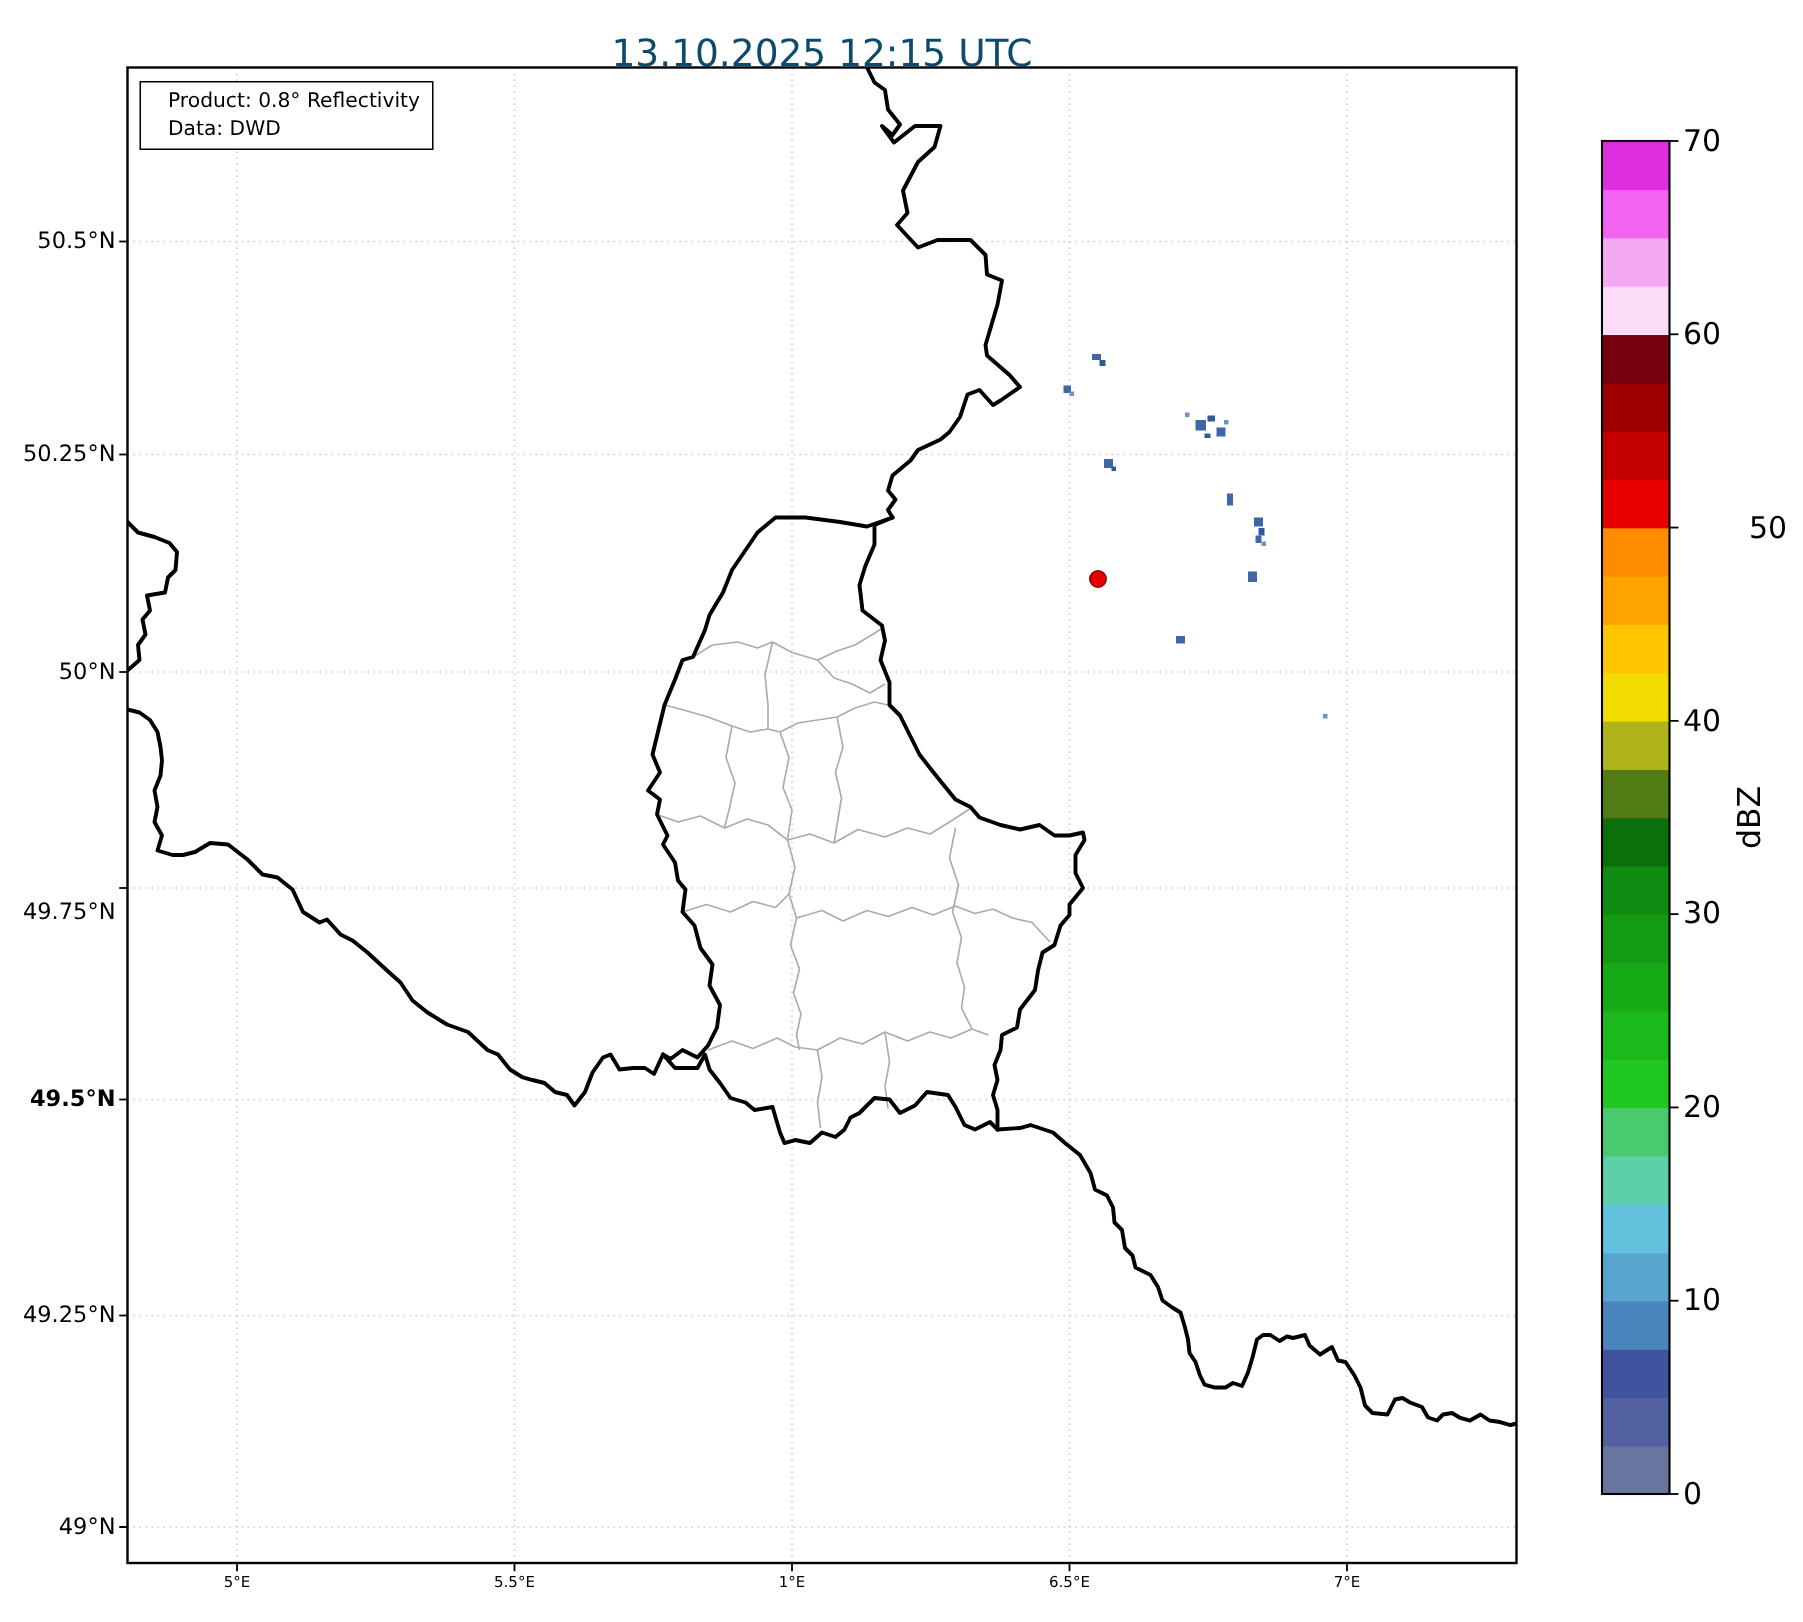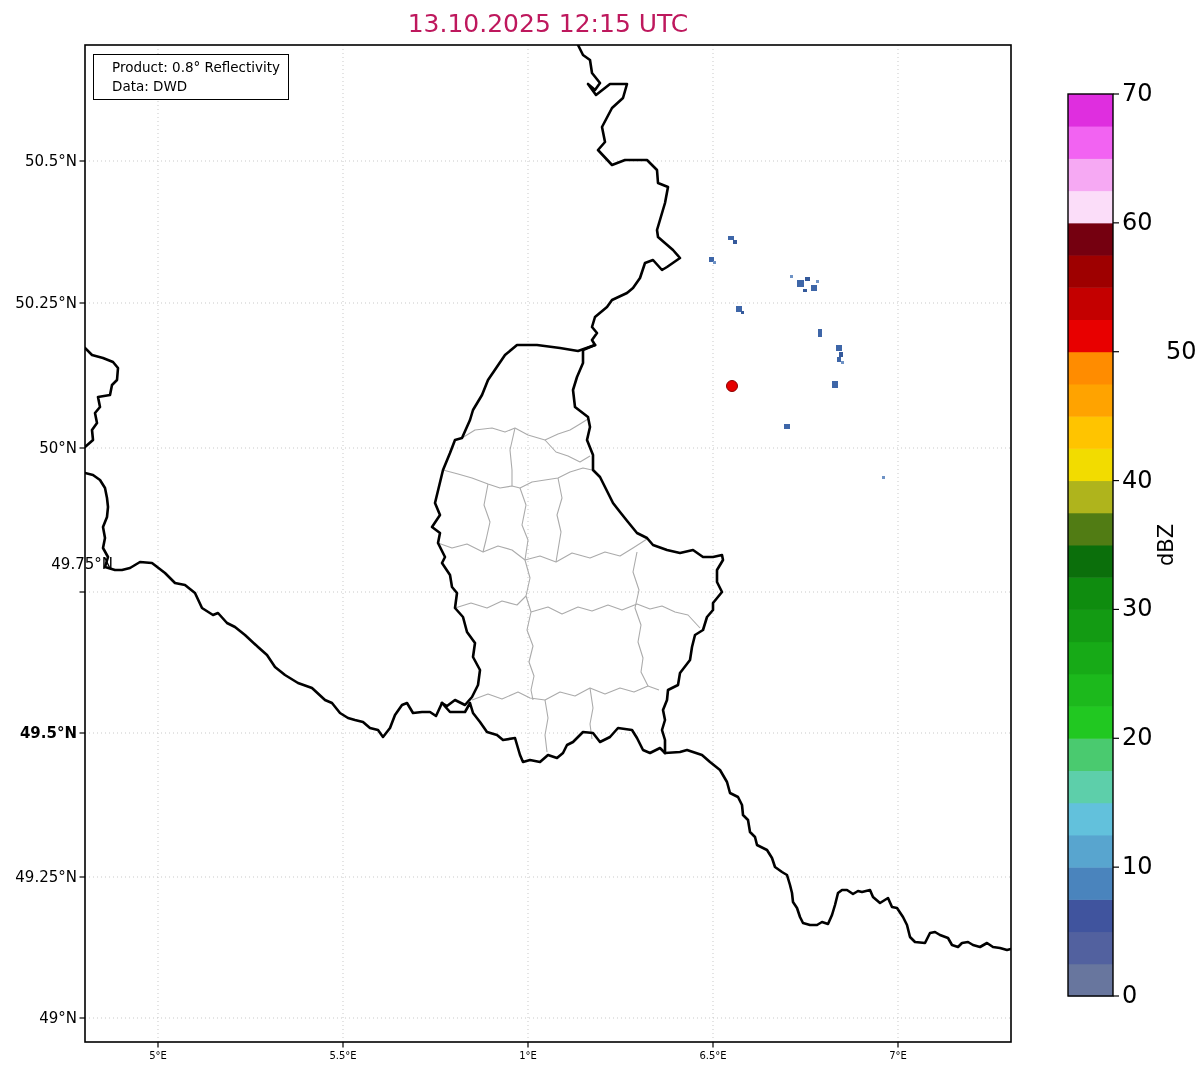--- a/index.html
+++ b/index.html
@@ -1,23 +1,23 @@
 <!DOCTYPE html>
 <html><head>
 <meta charset="utf-8">
 <style>
   html,body{margin:0;padding:0;background:#ffffff;}
   body{width:1202px;height:1081px;font-family:"DejaVu Sans","Liberation Sans",sans-serif;color:#000;}
   .figure{position:relative;width:1202px;height:1081px;background:#fff;overflow:hidden;}
-  .title{position:absolute;left:85px;top:9px;width:926px;text-align:center;font-size:25px;line-height:1.2;color:#be185d;white-space:nowrap;}
+  .title{position:absolute;left:85px;top:21px;width:926px;text-align:center;font-size:25px;line-height:1.2;color:#0c4a6e;white-space:nowrap;}
   svg.layer{position:absolute;left:0;top:0;}
   .infobox{position:absolute;left:93px;top:54px;background:#ffffff;border:1.3px solid #000;padding:3px 8px 4px 18px;font-size:13.5px;line-height:1.38;z-index:5;}
   .ylab{position:absolute;left:0;width:77px;text-align:right;font-size:15px;transform:translateY(-52%);white-space:nowrap;}
   .xlab{position:absolute;top:1050px;width:90px;text-align:center;font-size:10px;white-space:nowrap;}
-  .cblab{position:absolute;left:1122px;font-size:24px;transform:translateY(-52%);white-space:nowrap;}
+  .cblab{position:absolute;left:1122px;font-size:20px;transform:translateY(-52%);white-space:nowrap;}
   .cbunit{position:absolute;font-size:21px;transform:translate(-50%,-50%) rotate(-90deg);white-space:nowrap;}
 </style>
 </head>
 <body>
 
 <div class="figure">
 
   <div class="title">13.10.2025 12:15 UTC</div>
 
   <svg class="layer" id="base-svg" width="1202" height="1081" viewBox="0 0 1202 1081">
@@ -158,21 +158,21 @@
 
   <div class="infobox">
     <div>Product: 0.8° Reflectivity</div>
     <div>Data: DWD</div>
   </div>
 
   <div id="y-labels">
       <div class="ylab" style="top: 161px;">50.5°N</div>
       <div class="ylab" style="top: 303px;">50.25°N</div>
       <div class="ylab" style="top: 448px;">50°N</div>
-      <div class="ylab" style="top: 564px; padding-left: 36px;">49.75°N</div>
+      <div class="ylab" style="top: 608px;">49.75°N</div>
       <div class="ylab" style="top: 733px; font-weight: bold;">49.5°N</div>
       <div class="ylab" style="top: 877px;">49.25°N</div>
       <div class="ylab" style="top: 1018px;">49°N</div>
     </div>
   <div id="x-labels">
       <div class="xlab" style="left: 113px;">5°E</div>
       <div class="xlab" style="left: 298px;">5.5°E</div>
       <div class="xlab" style="left: 483px;">1°E</div>
       <div class="xlab" style="left: 668px;">6.5°E</div>
       <div class="xlab" style="left: 853px;">7°E</div>

